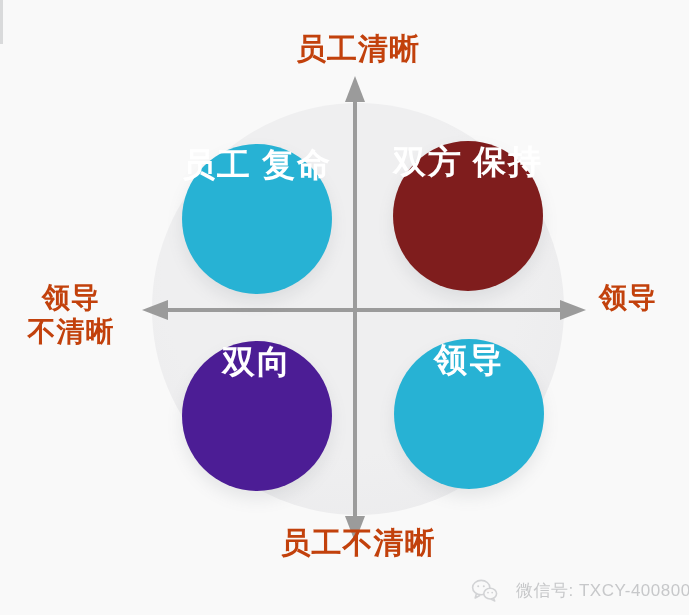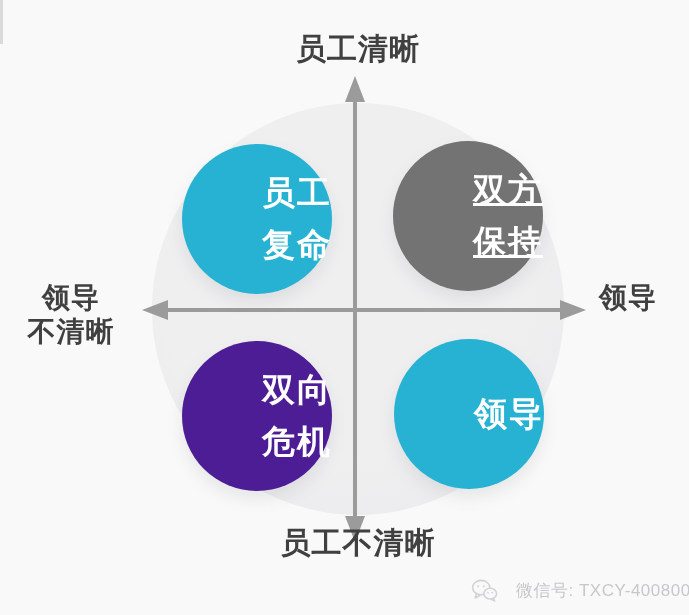--- a/index.html
+++ b/index.html
@@ -54,40 +54,40 @@
   }
   .arrow-right {
     left:560px; top:300px;
     border-top:10px solid transparent;
     border-bottom:10px solid transparent;
     border-left:26px solid #9b9b9b;
   }
   
   .axis-label {
     position:absolute;
-    color:#404040;
+    color:#c2410c;
     font-size:30px;
     font-weight:600;
     letter-spacing:1px;
     white-space:nowrap;
     text-align:center;
     transform:translateX(-50%);
     line-height:34px;
   }
   .label-top    { left:358px; top:32px;  }
   .label-bottom { left:358px; top:526px; }
   .label-left   { left:71px;  top:281px; font-size:28px; }
   .label-right  { left:628px; top:281px; font-size:28px; }
   
   .bubble {
     position:absolute;
     width:150px; height:150px;
     border-radius:50%;
-    display:flex; flex-direction:column;
-    align-items:flex-end; justify-content:center;
+    display:flex; 
+    align-items:flex-start; justify-content:center;
     color:#ffffff;
     font-size:33px; font-weight:bold;
     line-height:42px; letter-spacing:2px;
     box-shadow:0 8px 16px rgba(110,120,130,0.14);
     gap:10px;
   }
   .q-tl { left:182px; top:144px; }
   .q-tr { left:393px; top:141px; }
   .q-bl { left:182px; top:341px; }
   .q-br { left:394px; top:339px; }
@@ -125,27 +125,26 @@
     <div>不清晰</div>
   </div>
   <div class="axis-label label-right">
     <div>领导</div>
   </div>
 
   <div class="bubble q-tl" style="background-color: rgb(39, 178, 212);">
     <span>员工</span>
     <span>复命</span>
   </div>
-  <div class="bubble q-tr" style="background-color: #737373; text-decoration: underline;">
+  <div class="bubble q-tr" style="background-color: #7f1d1d;">
     <span>双方</span>
     <span>保持</span>
   </div>
   <div class="bubble q-bl" style="background-color: #4c1d95;">
     <span>双向</span>
-    <span>危机</span>
   </div>
   <div class="bubble q-br" style="background-color: rgb(39, 178, 212);">
     <span>领导</span>
   </div>
 
   <div class="watermark">
     <span>
       <svg width="27" height="23" viewBox="0 0 27 23" fill="none">
         <ellipse cx="10.2" cy="8.6" rx="8.6" ry="7.2" stroke="#d2d3d5" stroke-width="1.6"></ellipse>
         <path d="M5.5 14.6 L4.2 19 L9.2 16.2" stroke="#d2d3d5" stroke-width="1.6" fill="none" stroke-linejoin="round"></path>

